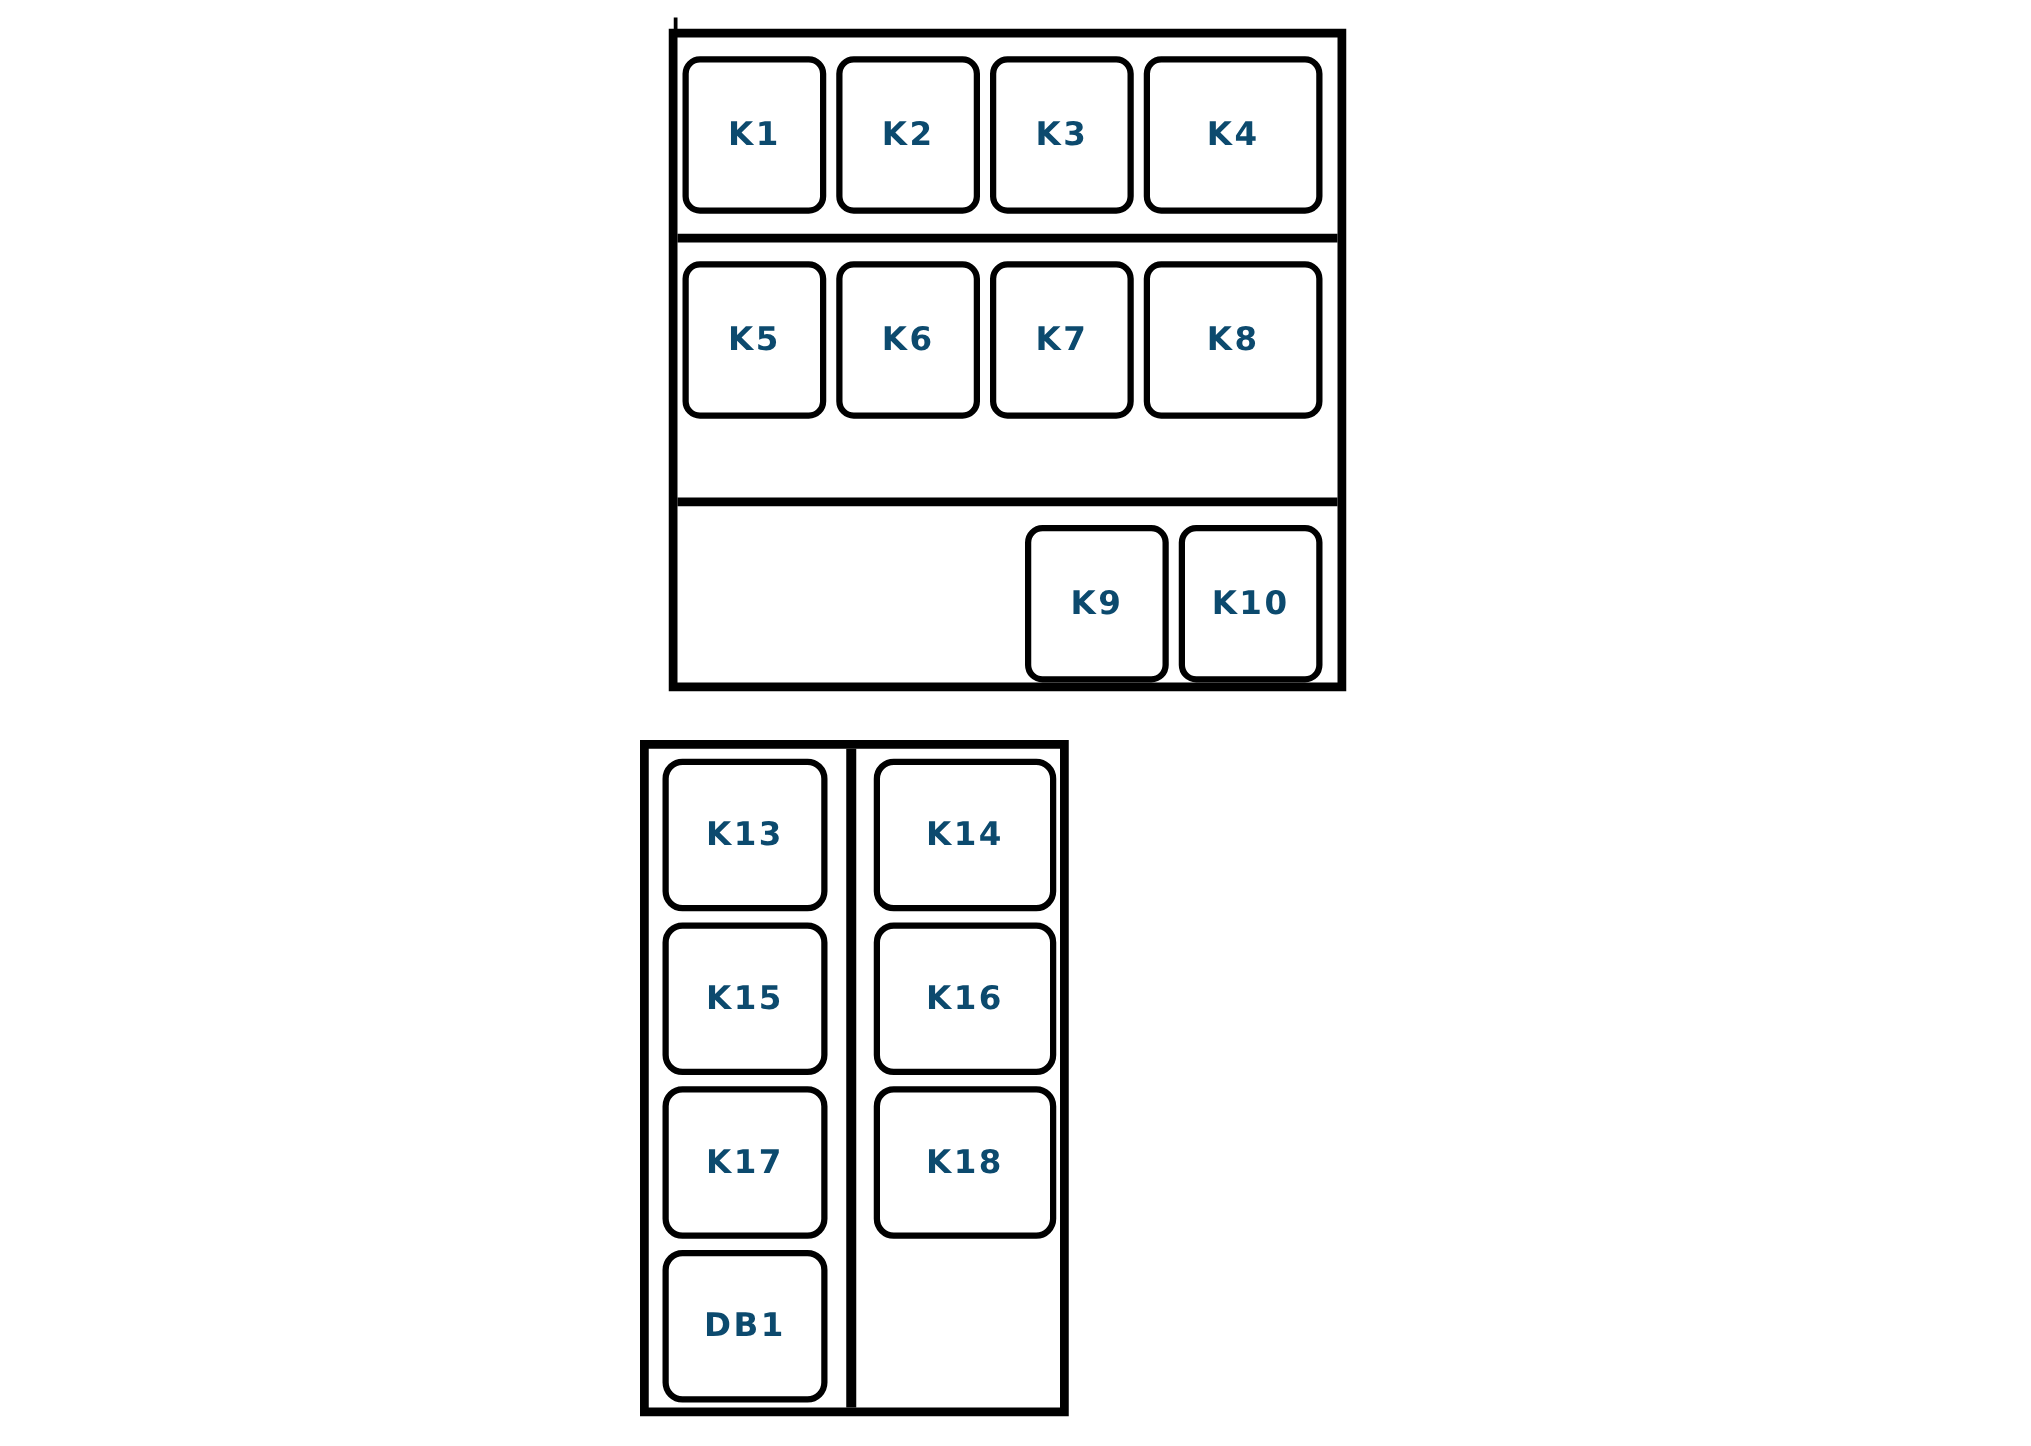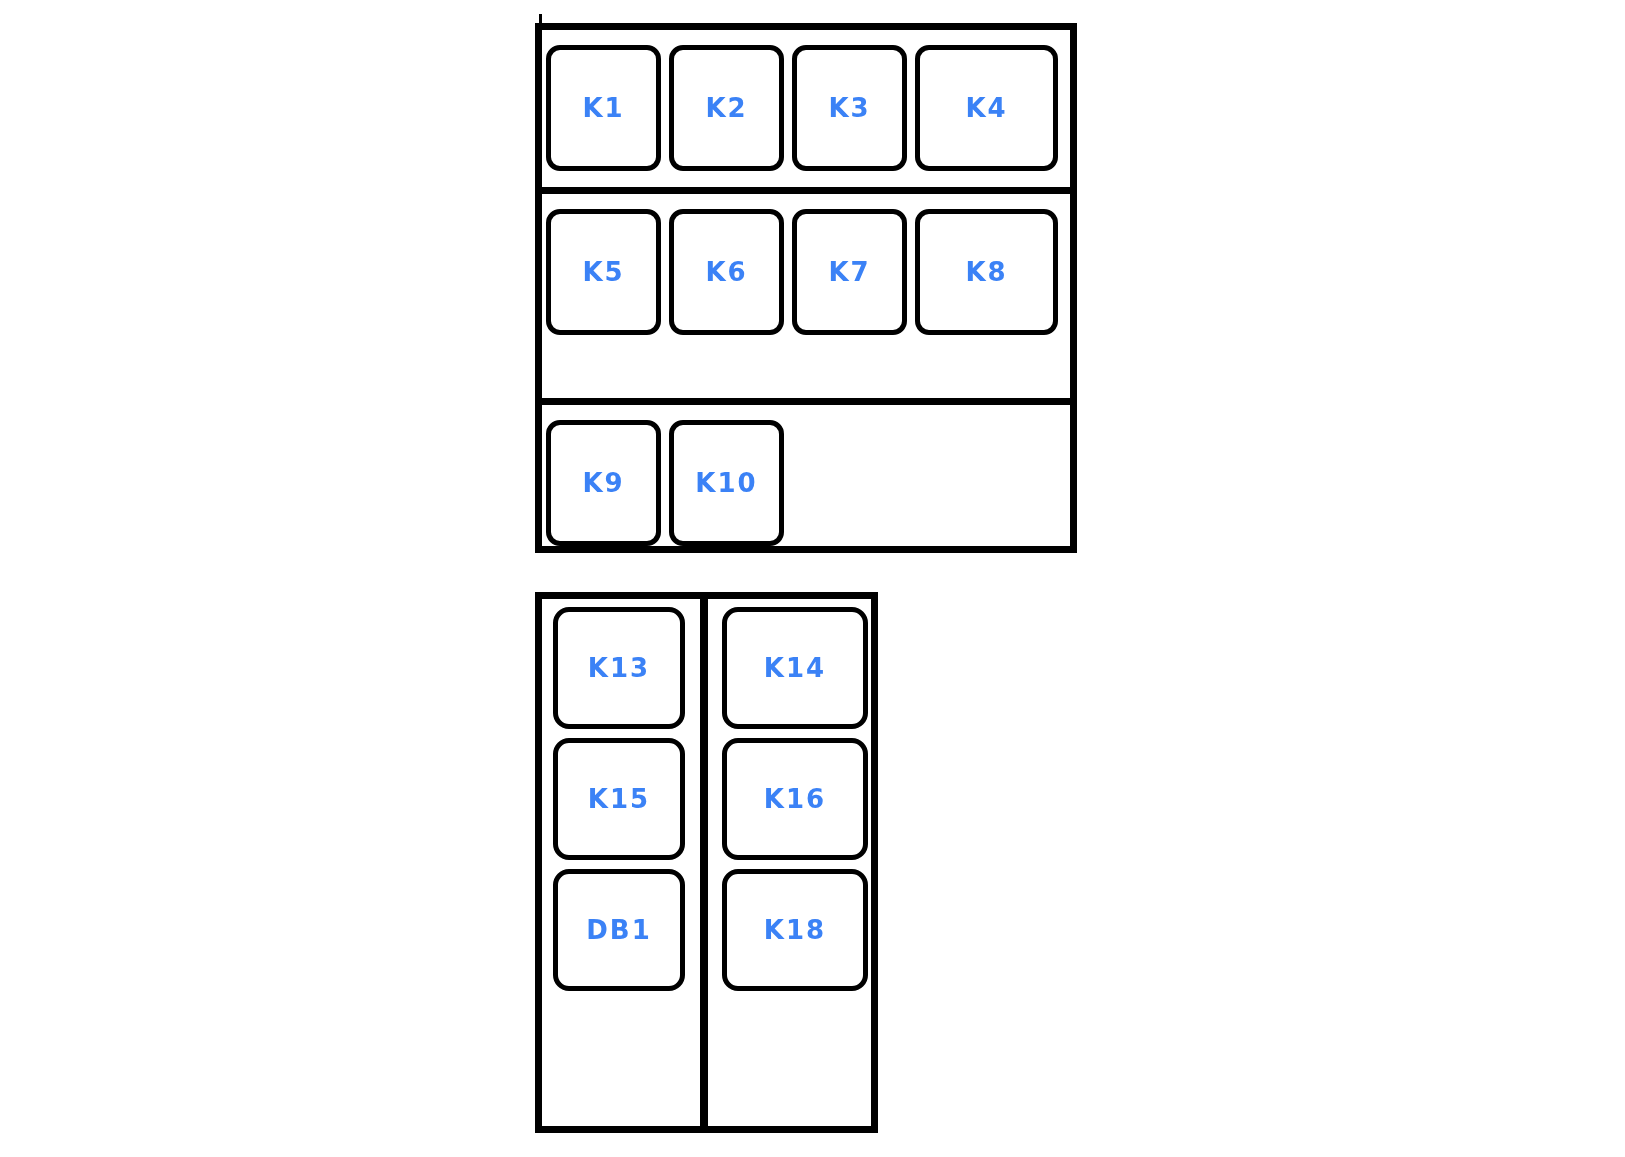--- a/index.html
+++ b/index.html
@@ -38,21 +38,21 @@
   }
   .relay-row {
     display: flex;
     align-items: flex-start;
     gap: 8px;
     padding: 15px 12px 0 4px;
     box-sizing: border-box;
     height: 166px;
   }
   .relay-row.mid { height: 216px; }
-  .relay-row.last { flex: 1; }
+  .relay-row.last { flex: 1; justify-content: flex-end; }
   .row-divider {
     height: 7px;
     background: #000;
     flex: none;
   }
 
   .relay-box {
     width: 115px;
     height: 126px;
     border: 5px solid #000;
@@ -63,28 +63,28 @@
     align-items: center;
     justify-content: center;
     flex: none;
   }
   .relay-box.wide { flex: 1; width: auto; }
 
   .relay-label {
     font-size: 26px;
     font-weight: bold;
     letter-spacing: 2px;
-    color: #3b82f6;
+    color: #0c4a6e;
     white-space: nowrap;
   }
 
   
   .bottom-panel {
     position: absolute;
-    left: 535px;
+    left: 512px;
     top: 592px;
     width: 343px;
     height: 541px;
     border: 7px solid #000;
     box-sizing: border-box;
     display: flex;
     flex-direction: row;
   }
   .col-divider {
     width: 8px;
@@ -167,20 +167,23 @@
   <div class="bottom-panel">
 
     <div class="relay-col">
       <div class="relay-box">
         <span class="relay-label">K13</span>
       </div>
       <div class="relay-box">
         <span class="relay-label">K15</span>
       </div>
       <div class="relay-box">
+        <span class="relay-label">K17</span>
+      </div>
+      <div class="relay-box">
         <span class="relay-label">DB1</span>
       </div>
     </div>
 
     <div class="col-divider"></div>
 
     <div class="relay-col right">
       <div class="relay-box">
         <span class="relay-label">K14</span>
       </div>

